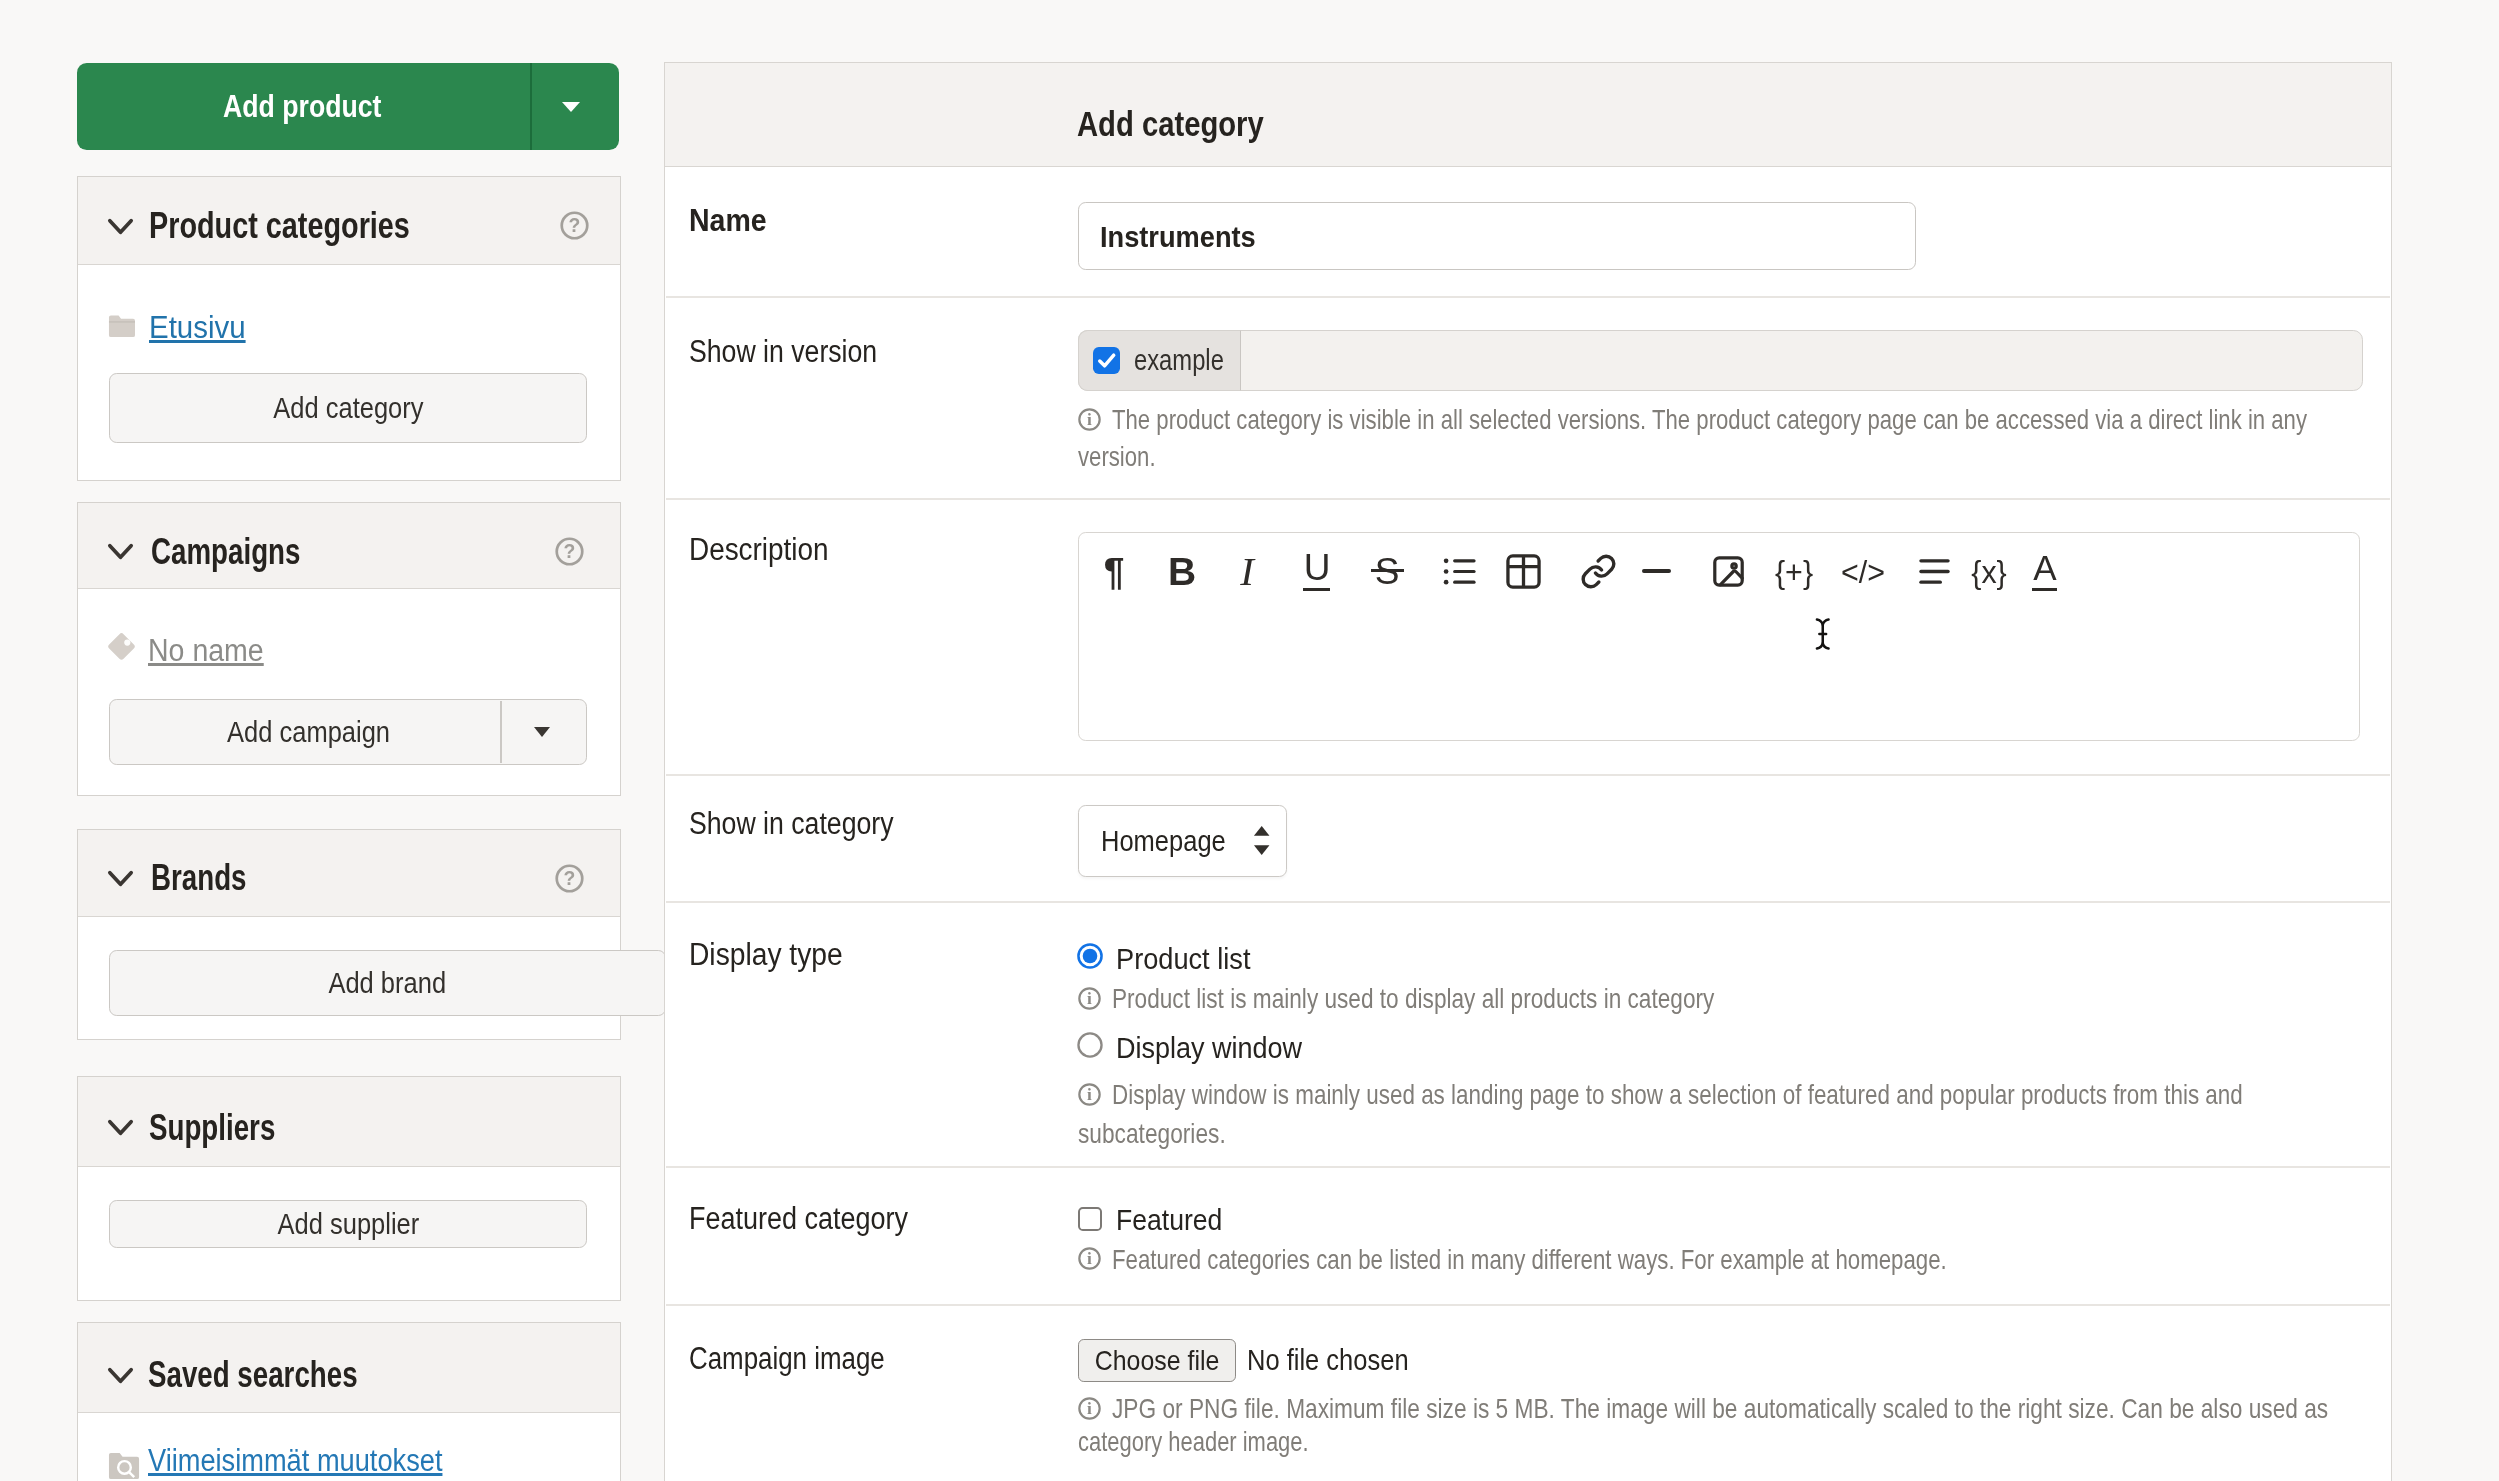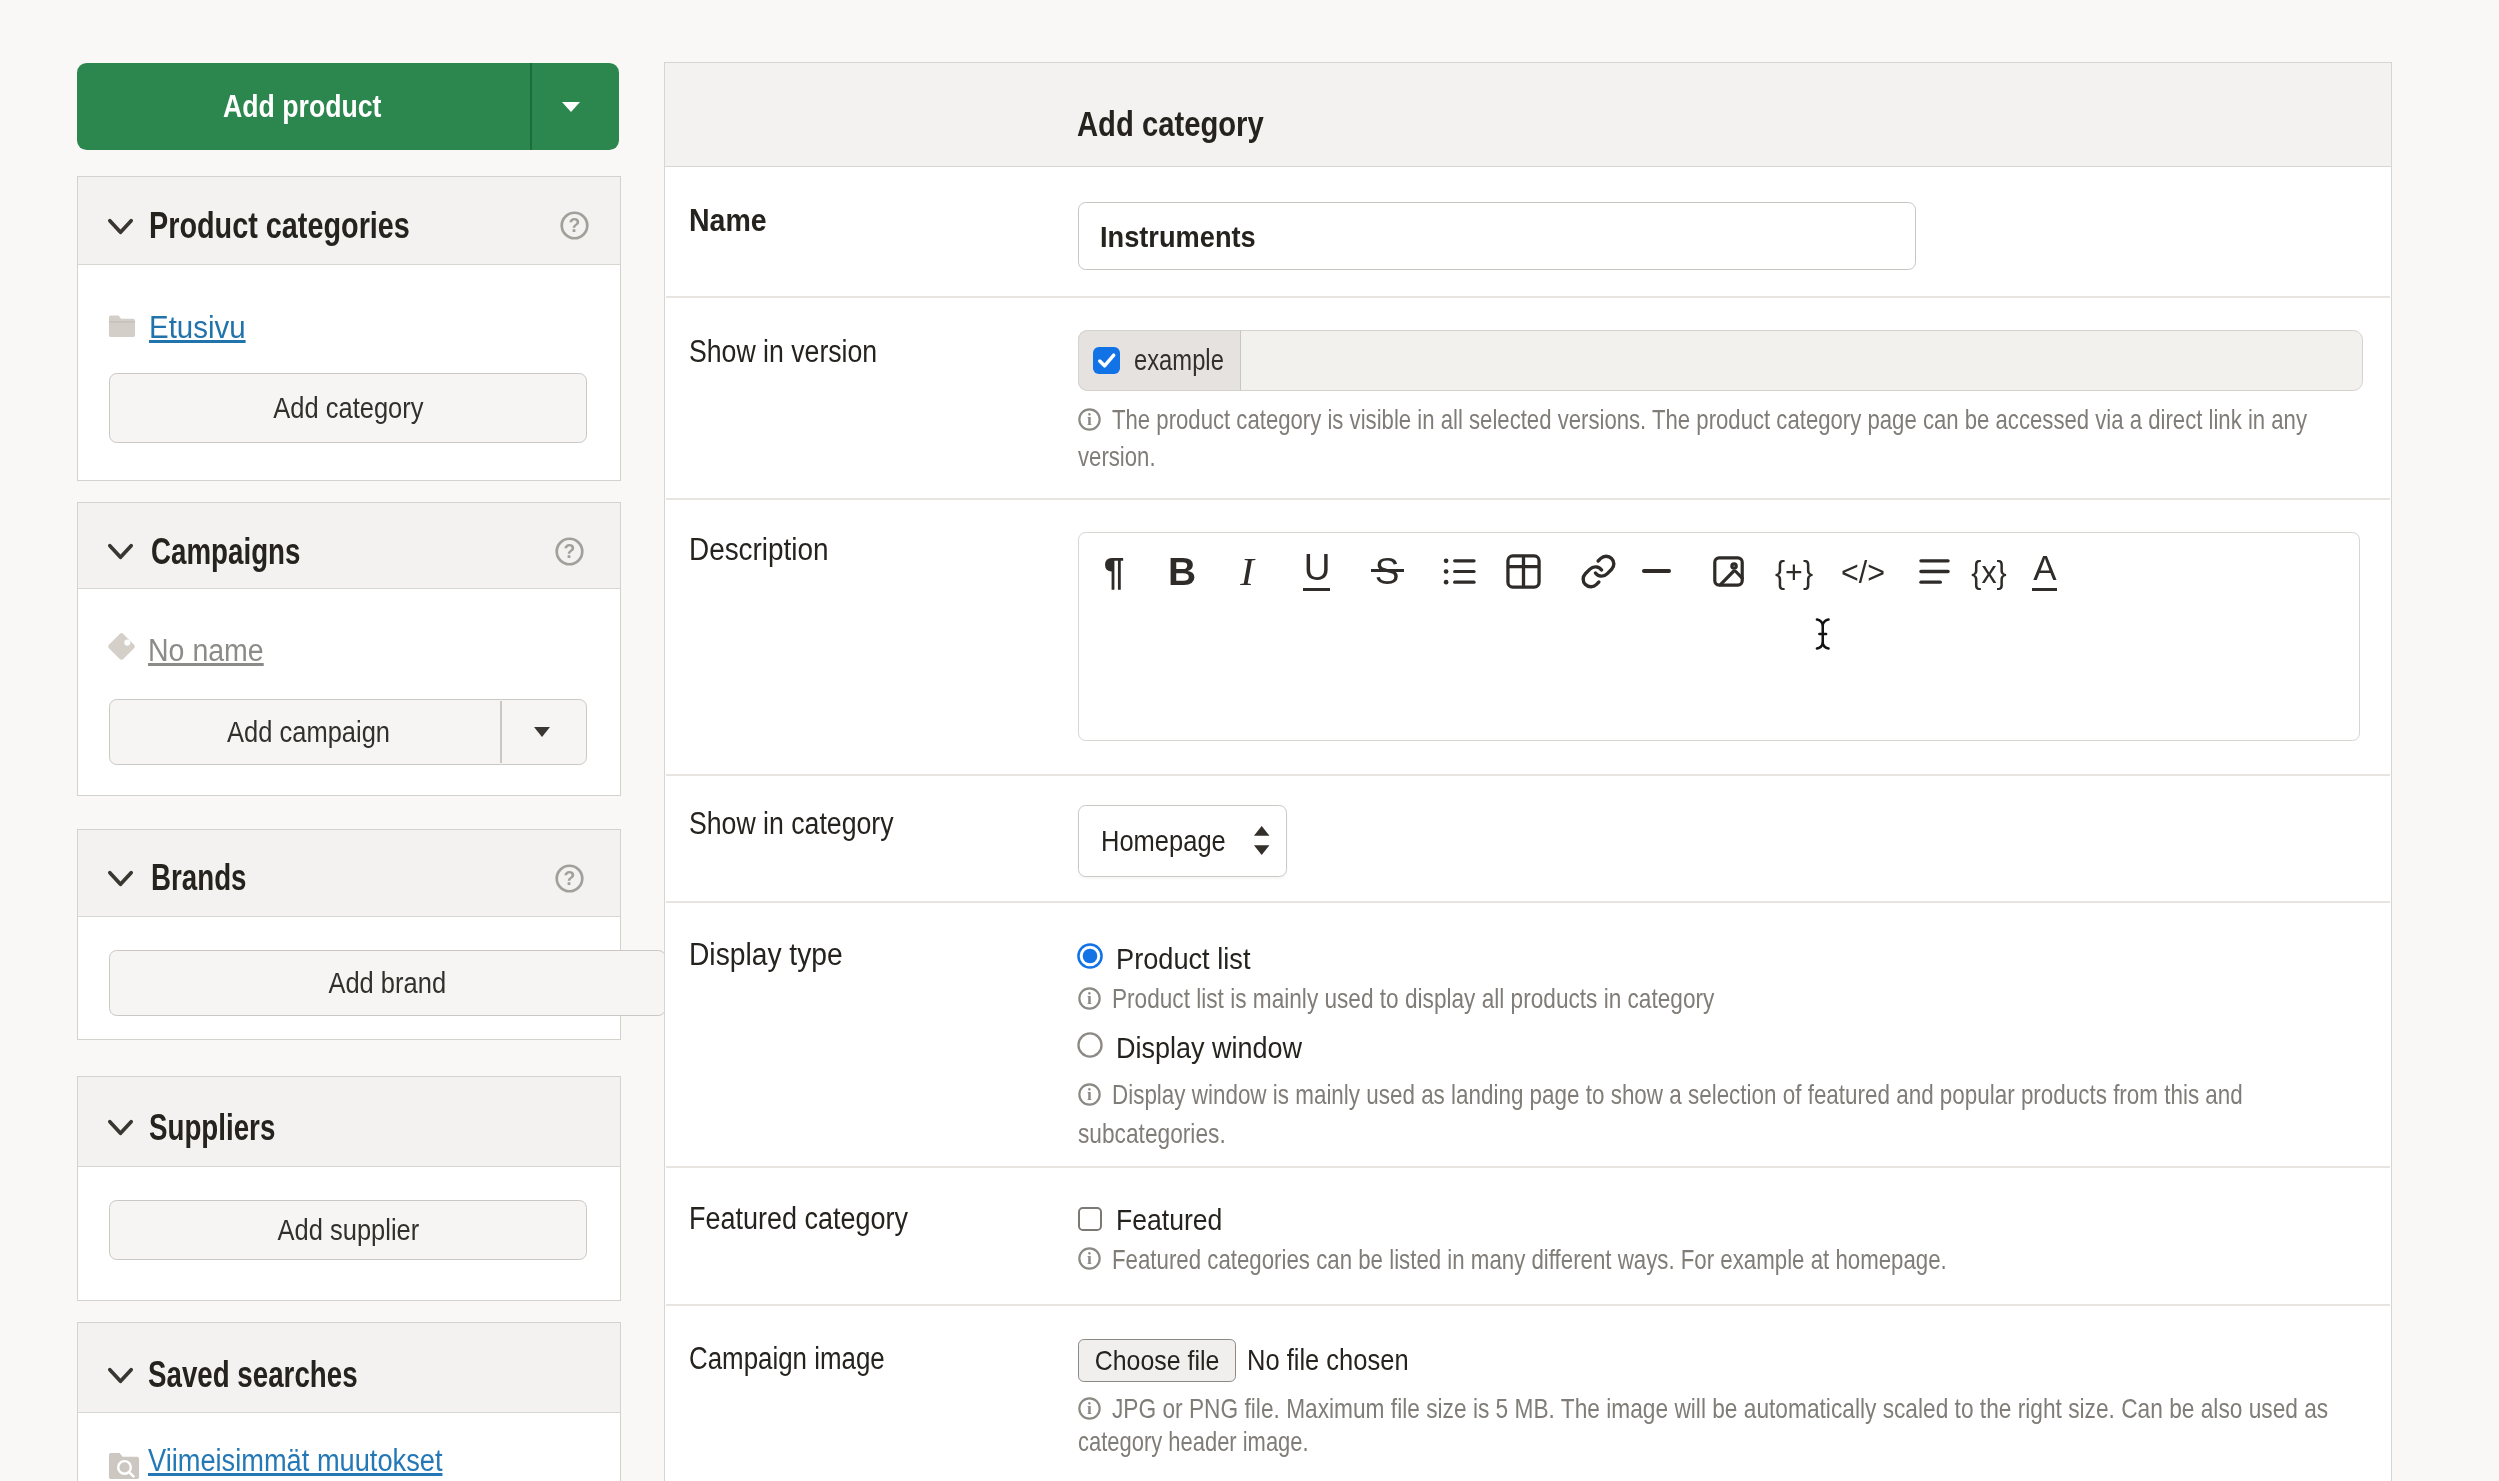--- a/index.html
+++ b/index.html
@@ -72,21 +72,21 @@
 <div class="btn" style="left:109px;top:950px;width:557px;height:66px;font-size:30px">
     <span>Add brand</span>
   </div>
 <div class="panel" style="left:77px;top:1076px;width:544px;height:225px">
 <div class="phead" style="height:89px"></div>
   </div>
 <svg class="abs" style="left:105px;top:1111px" width="31" height="31" viewBox="0 0 32 32">
     <path d="M5 11 L16 23 L27 11" fill="none" stroke="#3a3632" stroke-width="3.8" stroke-linecap="round" stroke-linejoin="round"></path>
   </svg>
 <div class="t" style="left:149px;top:1106px;font-size:36px;font-weight:700;color:#26231f;line-height:43px;transform:scaleX(0.77);transform-origin:0 50%;">Suppliers</div>
-<div class="btn" style="left:109px;top:1200px;width:478px;height:60px;font-size:30px">
+<div class="btn" style="left:109px;top:1200px;width:478px;height:48px;font-size:30px">
     <span>Add supplier</span>
   </div>
 <div class="panel" style="left:77px;top:1322px;width:544px;height:232px">
 <div class="phead" style="height:89px"></div>
   </div>
 <svg class="abs" style="left:105px;top:1359px" width="31" height="31" viewBox="0 0 32 32">
     <path d="M5 11 L16 23 L27 11" fill="none" stroke="#3a3632" stroke-width="3.8" stroke-linecap="round" stroke-linejoin="round"></path>
   </svg>
 <div class="t" style="left:148px;top:1353px;font-size:36px;font-weight:700;color:#26231f;line-height:43px;transform:scaleX(0.77);transform-origin:0 50%;">Saved searches</div>
 <svg class="abs" style="left:108px;top:1449px" width="33" height="33" viewBox="0 0 34 34">

